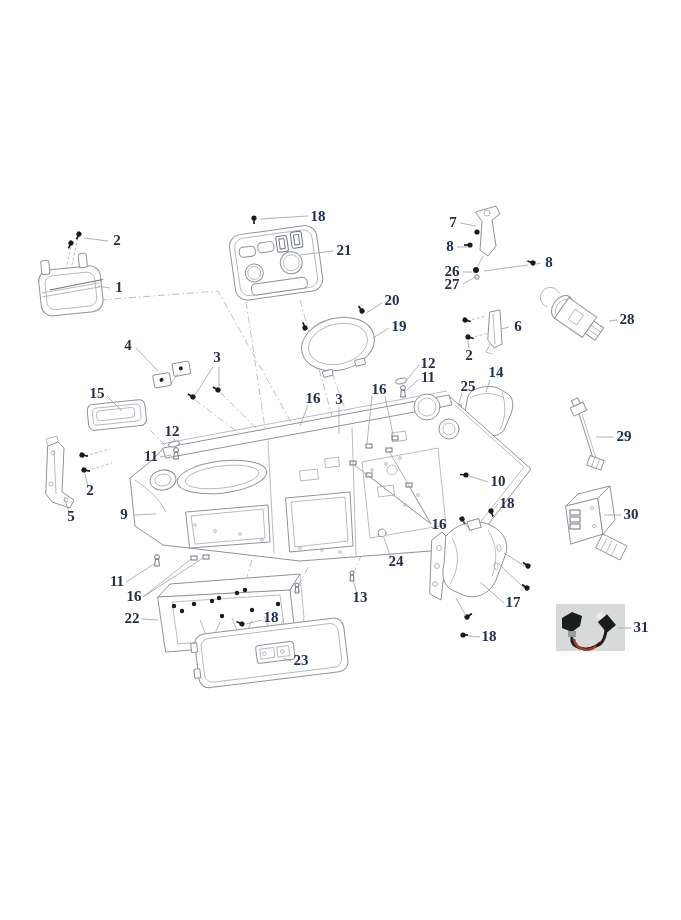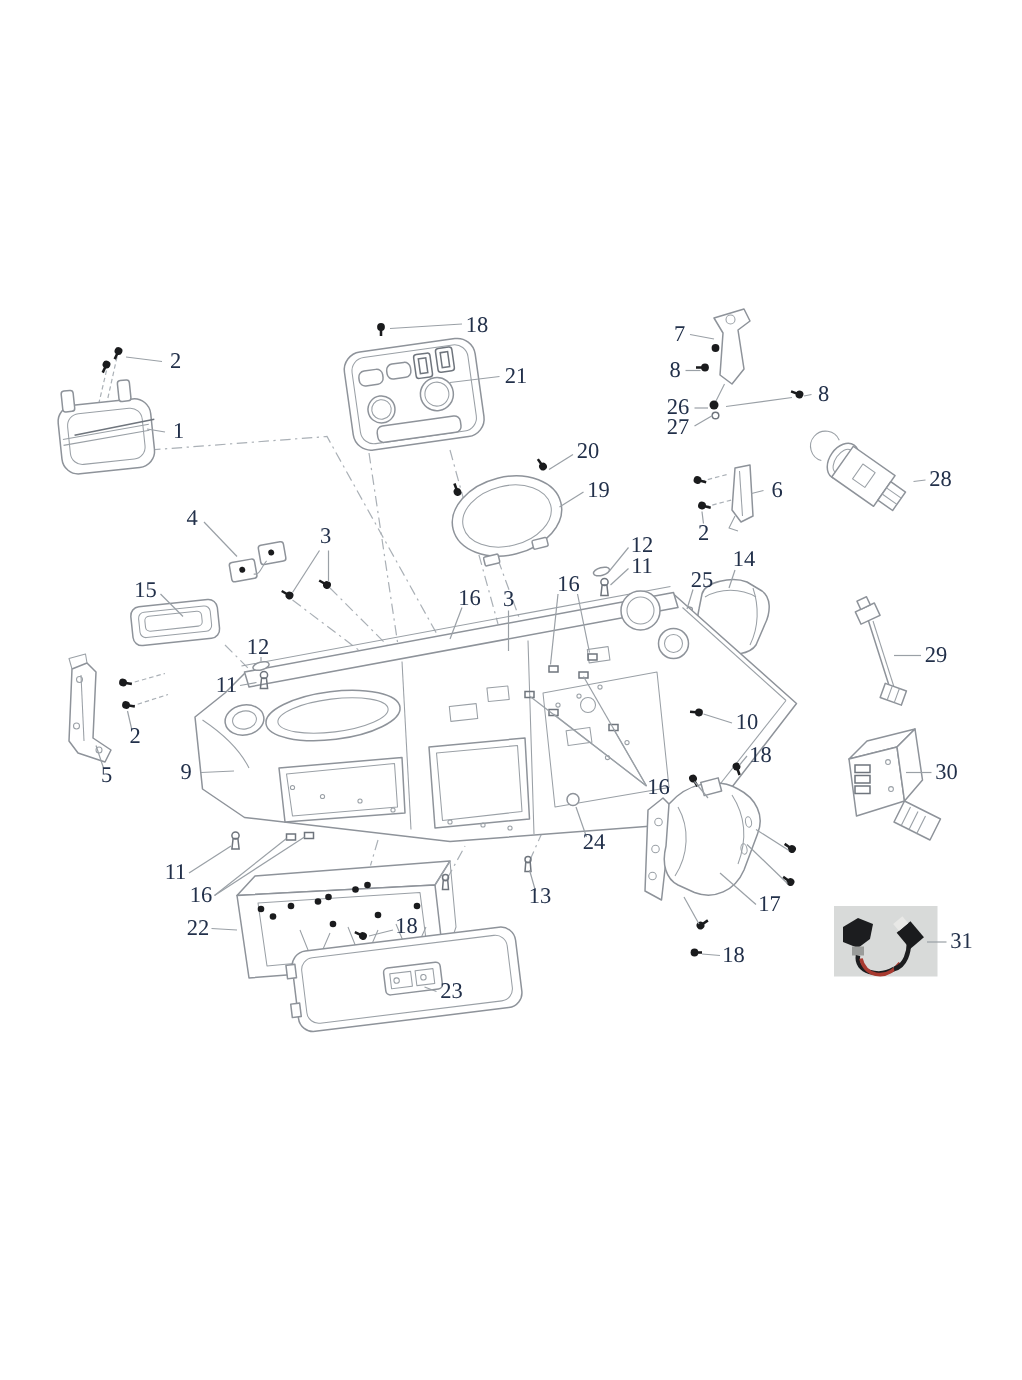--- a/index.html
+++ b/index.html
@@ -1,16 +1,16 @@
 <!DOCTYPE html>
 <html><head>
 <meta charset="utf-8">
 <style>
   html,body{margin:0;padding:0;background:#ffffff;}
-  .page{position:relative;width:681px;height:920px;background:#ffffff;overflow:hidden;}
+  .page{position:relative;width:681px;height:920px;background:#ffffff;overflow:hidden;font-weight:bold;}
   svg{display:block;}
   .part{fill:#ffffff;stroke:#8e939a;stroke-width:1;stroke-linejoin:round;stroke-linecap:round;}
   .thin{fill:none;stroke:#9aa0a6;stroke-width:.7;stroke-linejoin:round;}
   .dark{fill:none;stroke:#6f757d;stroke-width:1;}
   .leader{stroke:#9aa0a6;stroke-width:.8;fill:none;}
   .dash{stroke:#aab0b6;stroke-width:.8;fill:none;stroke-dasharray:7 3 1.5 3;}
   .dash2{stroke:#aab0b6;stroke-width:.8;fill:none;stroke-dasharray:3 2;}
   .screw line{stroke:#1a1b1d;stroke-width:1.7;}
   .screw circle{fill:#1a1b1d;}
   .dot{fill:#1a1b1d;}

